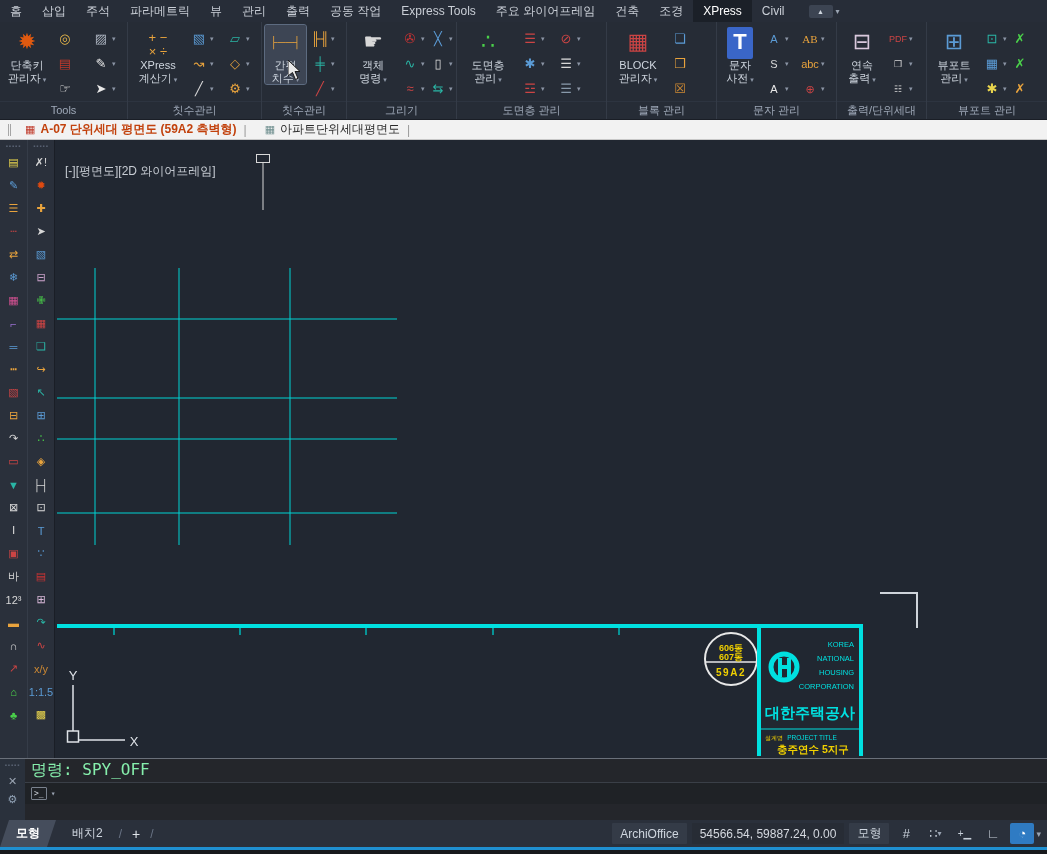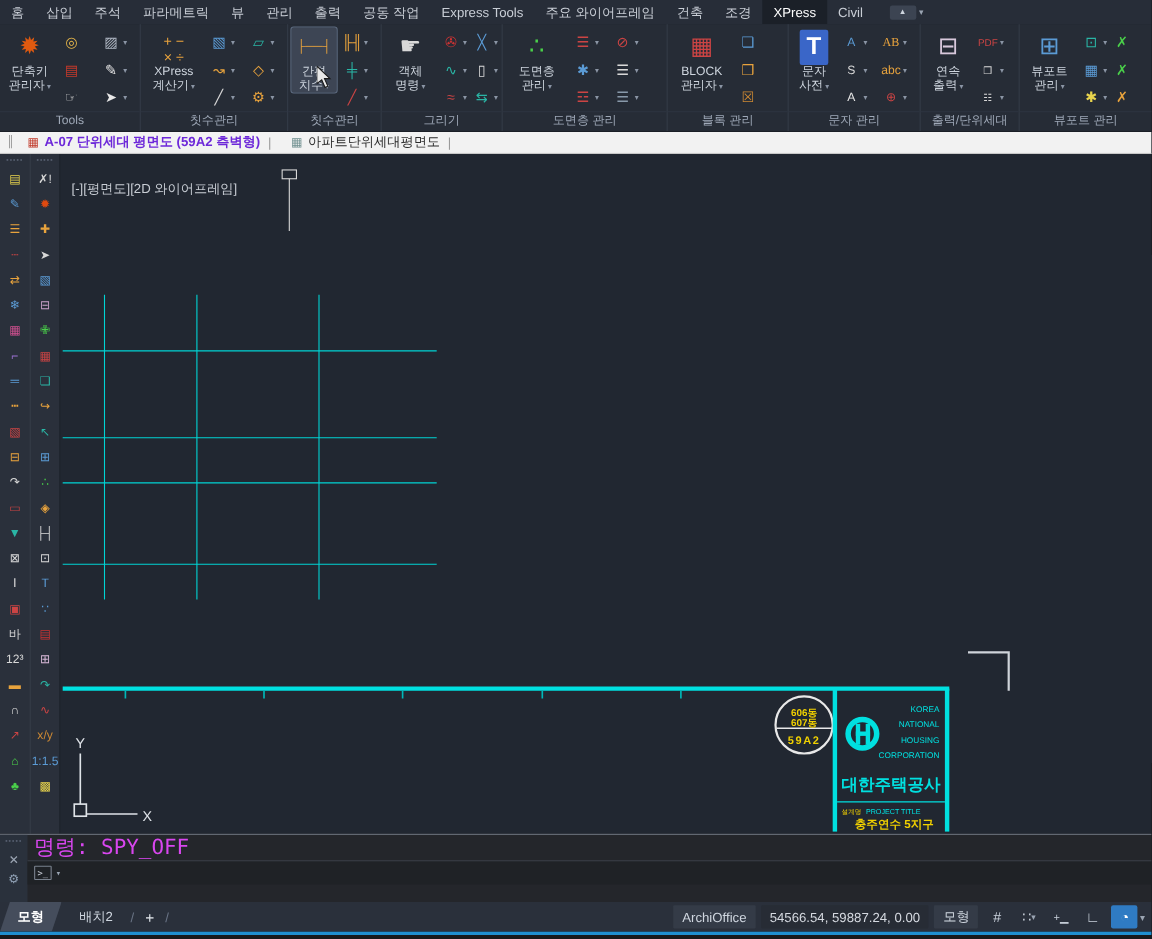--- a/index.html
+++ b/index.html
@@ -36,21 +36,21 @@
   .sicon.dd::after { content:"▾"; color:#8b95a5; font-size:7px; }
   .sicon .g { width:18px; text-align:center; line-height:18px; }
   .sicon.narrow { width:26px; }
 
   
   .doctabs { position:absolute; left:0; top:120px; width:1047px; height:20px; background:#f2f2f2;
              display:flex; align-items:center; font-size:12px; color:#2a2a2a; border-bottom:1px solid #c8c8c8; }
   .dt-grip { color:#8a8a8a; font-size:10px; padding:0 4px 0 6px; }
   .dtab { display:flex; align-items:center; gap:5px; padding:0 8px; height:100%; cursor:default; white-space:nowrap; }
   .dtab .ticon { font-size:11px; }
-  .dtab.active .tlabel { color:#6d28d9; font-weight:bold; }
+  .dtab.active .tlabel { color:#c2410c; font-weight:bold; }
   .dt-sep { color:#9a9a9a; padding:0 2px; }
 
   
   .main { position:absolute; left:0; top:140px; width:1047px; height:618px; display:flex; }
   .lefttool { width:55px; height:618px; background:#2a303b; display:flex; border-right:1px solid #1a1e26; }
   .ltcol { width:27px; display:flex; flex-direction:column; align-items:center; padding-top:2px; }
   .ltcol + .ltcol { border-left:1px solid #353c48; }
   .grip { color:#5a6374; font-size:6px; letter-spacing:1px; height:9px; line-height:8px; }
   .ltbtn { width:23px; height:23px; display:flex; align-items:center; justify-content:center;
            font-size:11px; border-radius:2px; cursor:default; flex:none; }
@@ -60,21 +60,21 @@
   .cursor-arrow { position:absolute; left:288px; top:38px; z-index:5; }
 
   
   .cmd { position:absolute; left:0; top:758px; width:1047px; height:62px; background:#24262b;
          border-top:1px solid #6a707a; display:flex; }
   .cmd-strip { width:25px; background:#2a313c; display:flex; flex-direction:column; align-items:center;
                padding-top:2px; gap:5px; color:#9aa4b2; }
   .cmd-strip .x { font-size:11px; }
   .cmd-strip .wr { font-size:11px; color:#8fa0b4; }
   .cmd-body { flex:1; display:flex; flex-direction:column; font-family:"DejaVu Sans Mono", monospace; }
-  .cmd-lines { padding:2px 6px; color:#d946ef; font-size:19px; line-height:18px; }
+  .cmd-lines { padding:2px 6px; color:#86efac; font-size:16px; line-height:18px; }
   .cmd-inrow { height:22px; margin-top:1px; background:#1f2226; border-top:1px solid #3a3f47;
                display:flex; align-items:center; gap:4px; padding:0 6px; }
   .prompt-box { border:1px solid #7a828e; color:#c9ced6; font-size:8px; padding:0 2px; line-height:11px;
                 border-radius:1px; }
   .prompt-dd { color:#9aa4b2; font-size:8px; }
   .cmdinput { flex:1; background:transparent; border:none; outline:none; color:#d4d8dc;
               font-family:"DejaVu Sans Mono", monospace; font-size:13px; }
   .cmdinput::placeholder { color:#8a9098; font-style:italic; }
 
   

